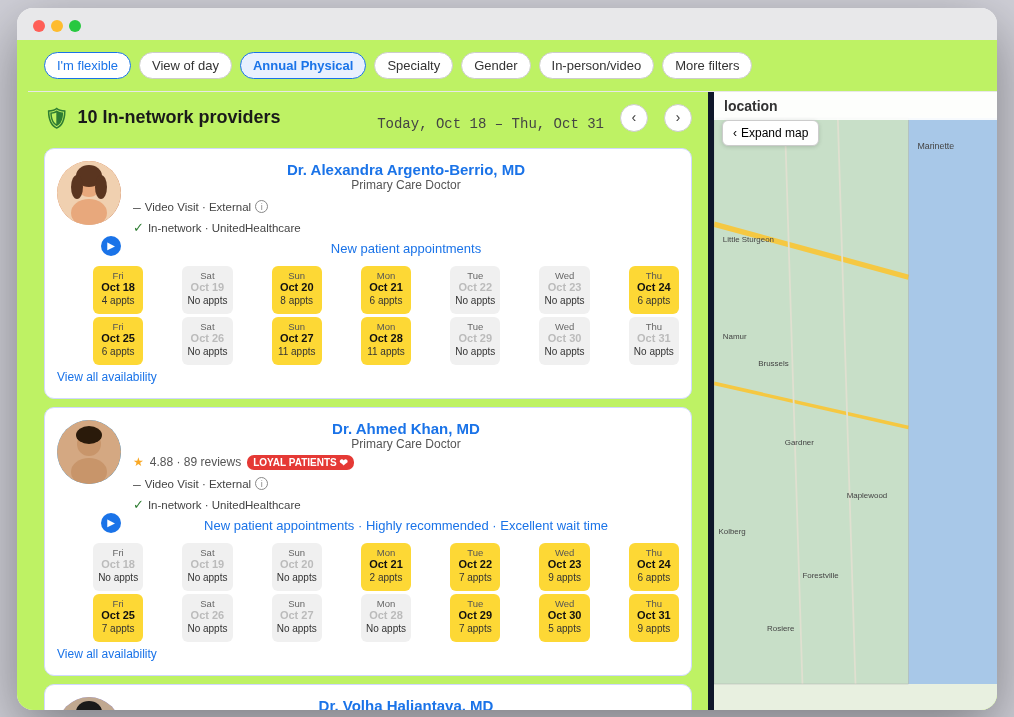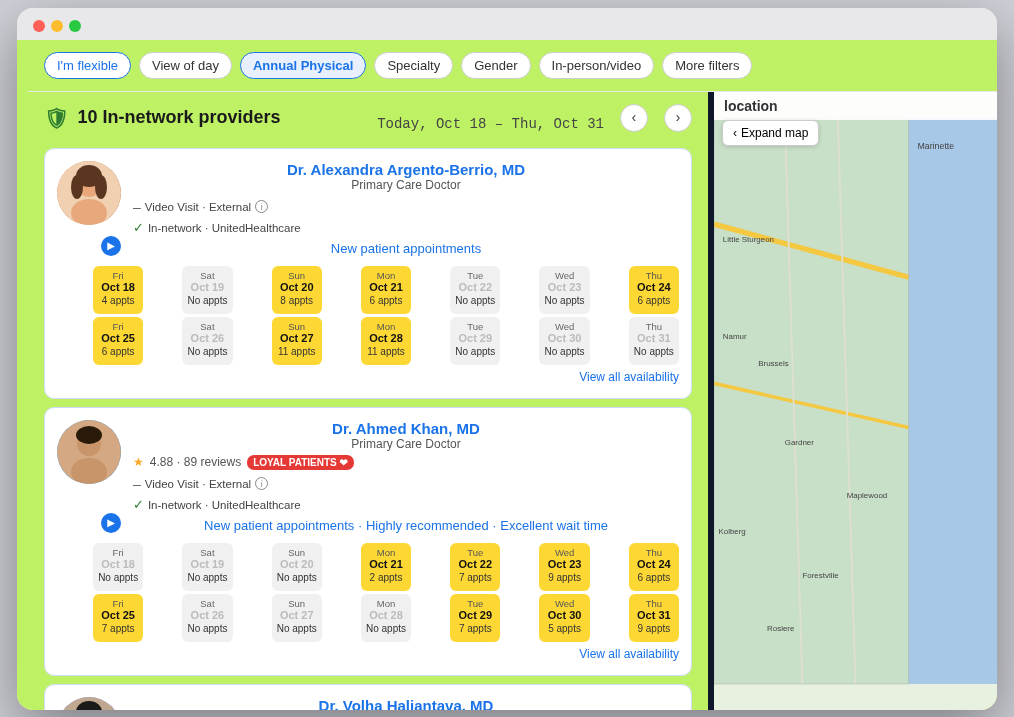--- a/index.html
+++ b/index.html
@@ -239,21 +239,21 @@
     }
     .cal-cell.yellow { background: #fdd835; }
     .cal-cell.gray { background: #f0f0f0; color: #999; }
     .cal-day-name { font-size: 9.5px; color: #666; font-weight: 500; }
     .cal-date { font-size: 11px; font-weight: 700; color: #222; }
     .cal-appts { font-size: 10px; color: #333; margin-top: 2px; }
     .cal-cell.yellow .cal-day-name { color: #555; }
     .cal-cell.yellow .cal-date { color: #111; }
     .cal-cell.gray .cal-date { color: #bbb; }
     .view-all {
-      text-align: right;
+      text-align: left;
       font-size: 12px;
       color: #1a73e8;
       cursor: pointer;
       padding: 2px 0;
     }
 
     
     .map-panel {
       flex: 1;
       position: relative;

